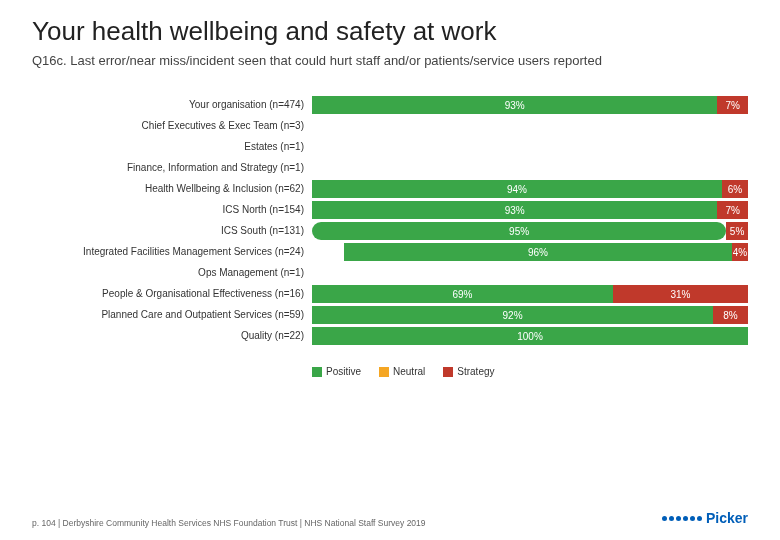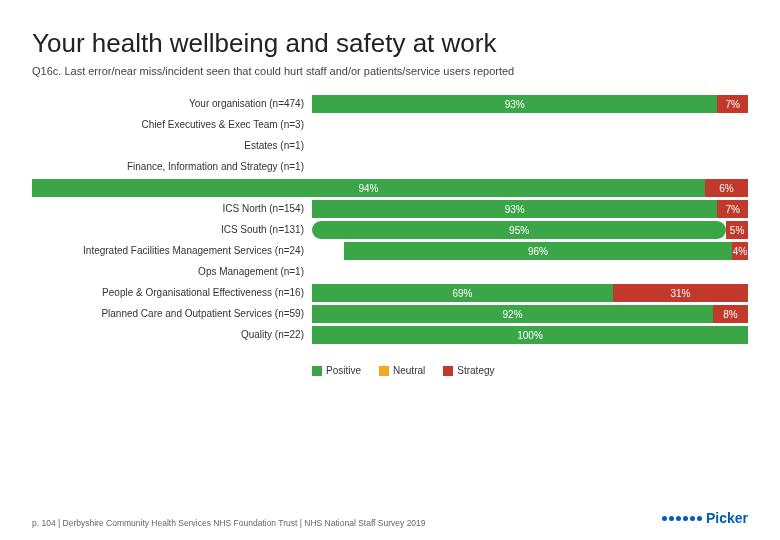--- a/index.html
+++ b/index.html
@@ -5,32 +5,32 @@
     * { box-sizing: border-box; margin: 0; padding: 0; }
     body {
       font-family: Arial, sans-serif;
       background: #fff;
       width: 780px;
       height: 540px;
       overflow: hidden;
       position: relative;
     }
     .page {
-      padding: 28px 32px 16px 32px;
+      padding: 16px 32px 16px 32px;
     }
     h1 {
       font-size: 26px;
       font-weight: 400;
       color: #222;
       margin-bottom: 6px;
     }
     .subtitle {
-      font-size: 11px;
+      font-size: 13px;
       color: #444;
-      margin-bottom: 18px;
+      margin-bottom: 28px;
     }
     .chart-area {
       display: flex;
       flex-direction: column;
       gap: 0px;
     }
     .chart-row {
       display: flex;
       align-items: center;
       margin-bottom: 3px;
@@ -133,20 +133,21 @@
       </div>
       <div class="chart-row">
         <div class="row-label">Estates (n=1)</div>
         <div class="bar-container"></div>
       </div>
       <div class="chart-row">
         <div class="row-label">Finance, Information and Strategy (n=1)</div>
         <div class="bar-container"></div>
       </div>
       <div class="chart-row">
+        <div class="row-label">Health Wellbeing &amp; Inclusion (n=62)</div>
         <div class="bar-container">
           <div class="bar-segment bar-green" style="width: 94%;">94%</div>
           <div class="bar-segment bar-red" style="width: 6%;">6%</div>
         </div>
       </div>
       <div class="chart-row">
         <div class="row-label">ICS North (n=154)</div>
         <div class="bar-container">
           <div class="bar-segment bar-green" style="width: 93%;">93%</div>
           <div class="bar-segment bar-red" style="width: 7%;">7%</div>

